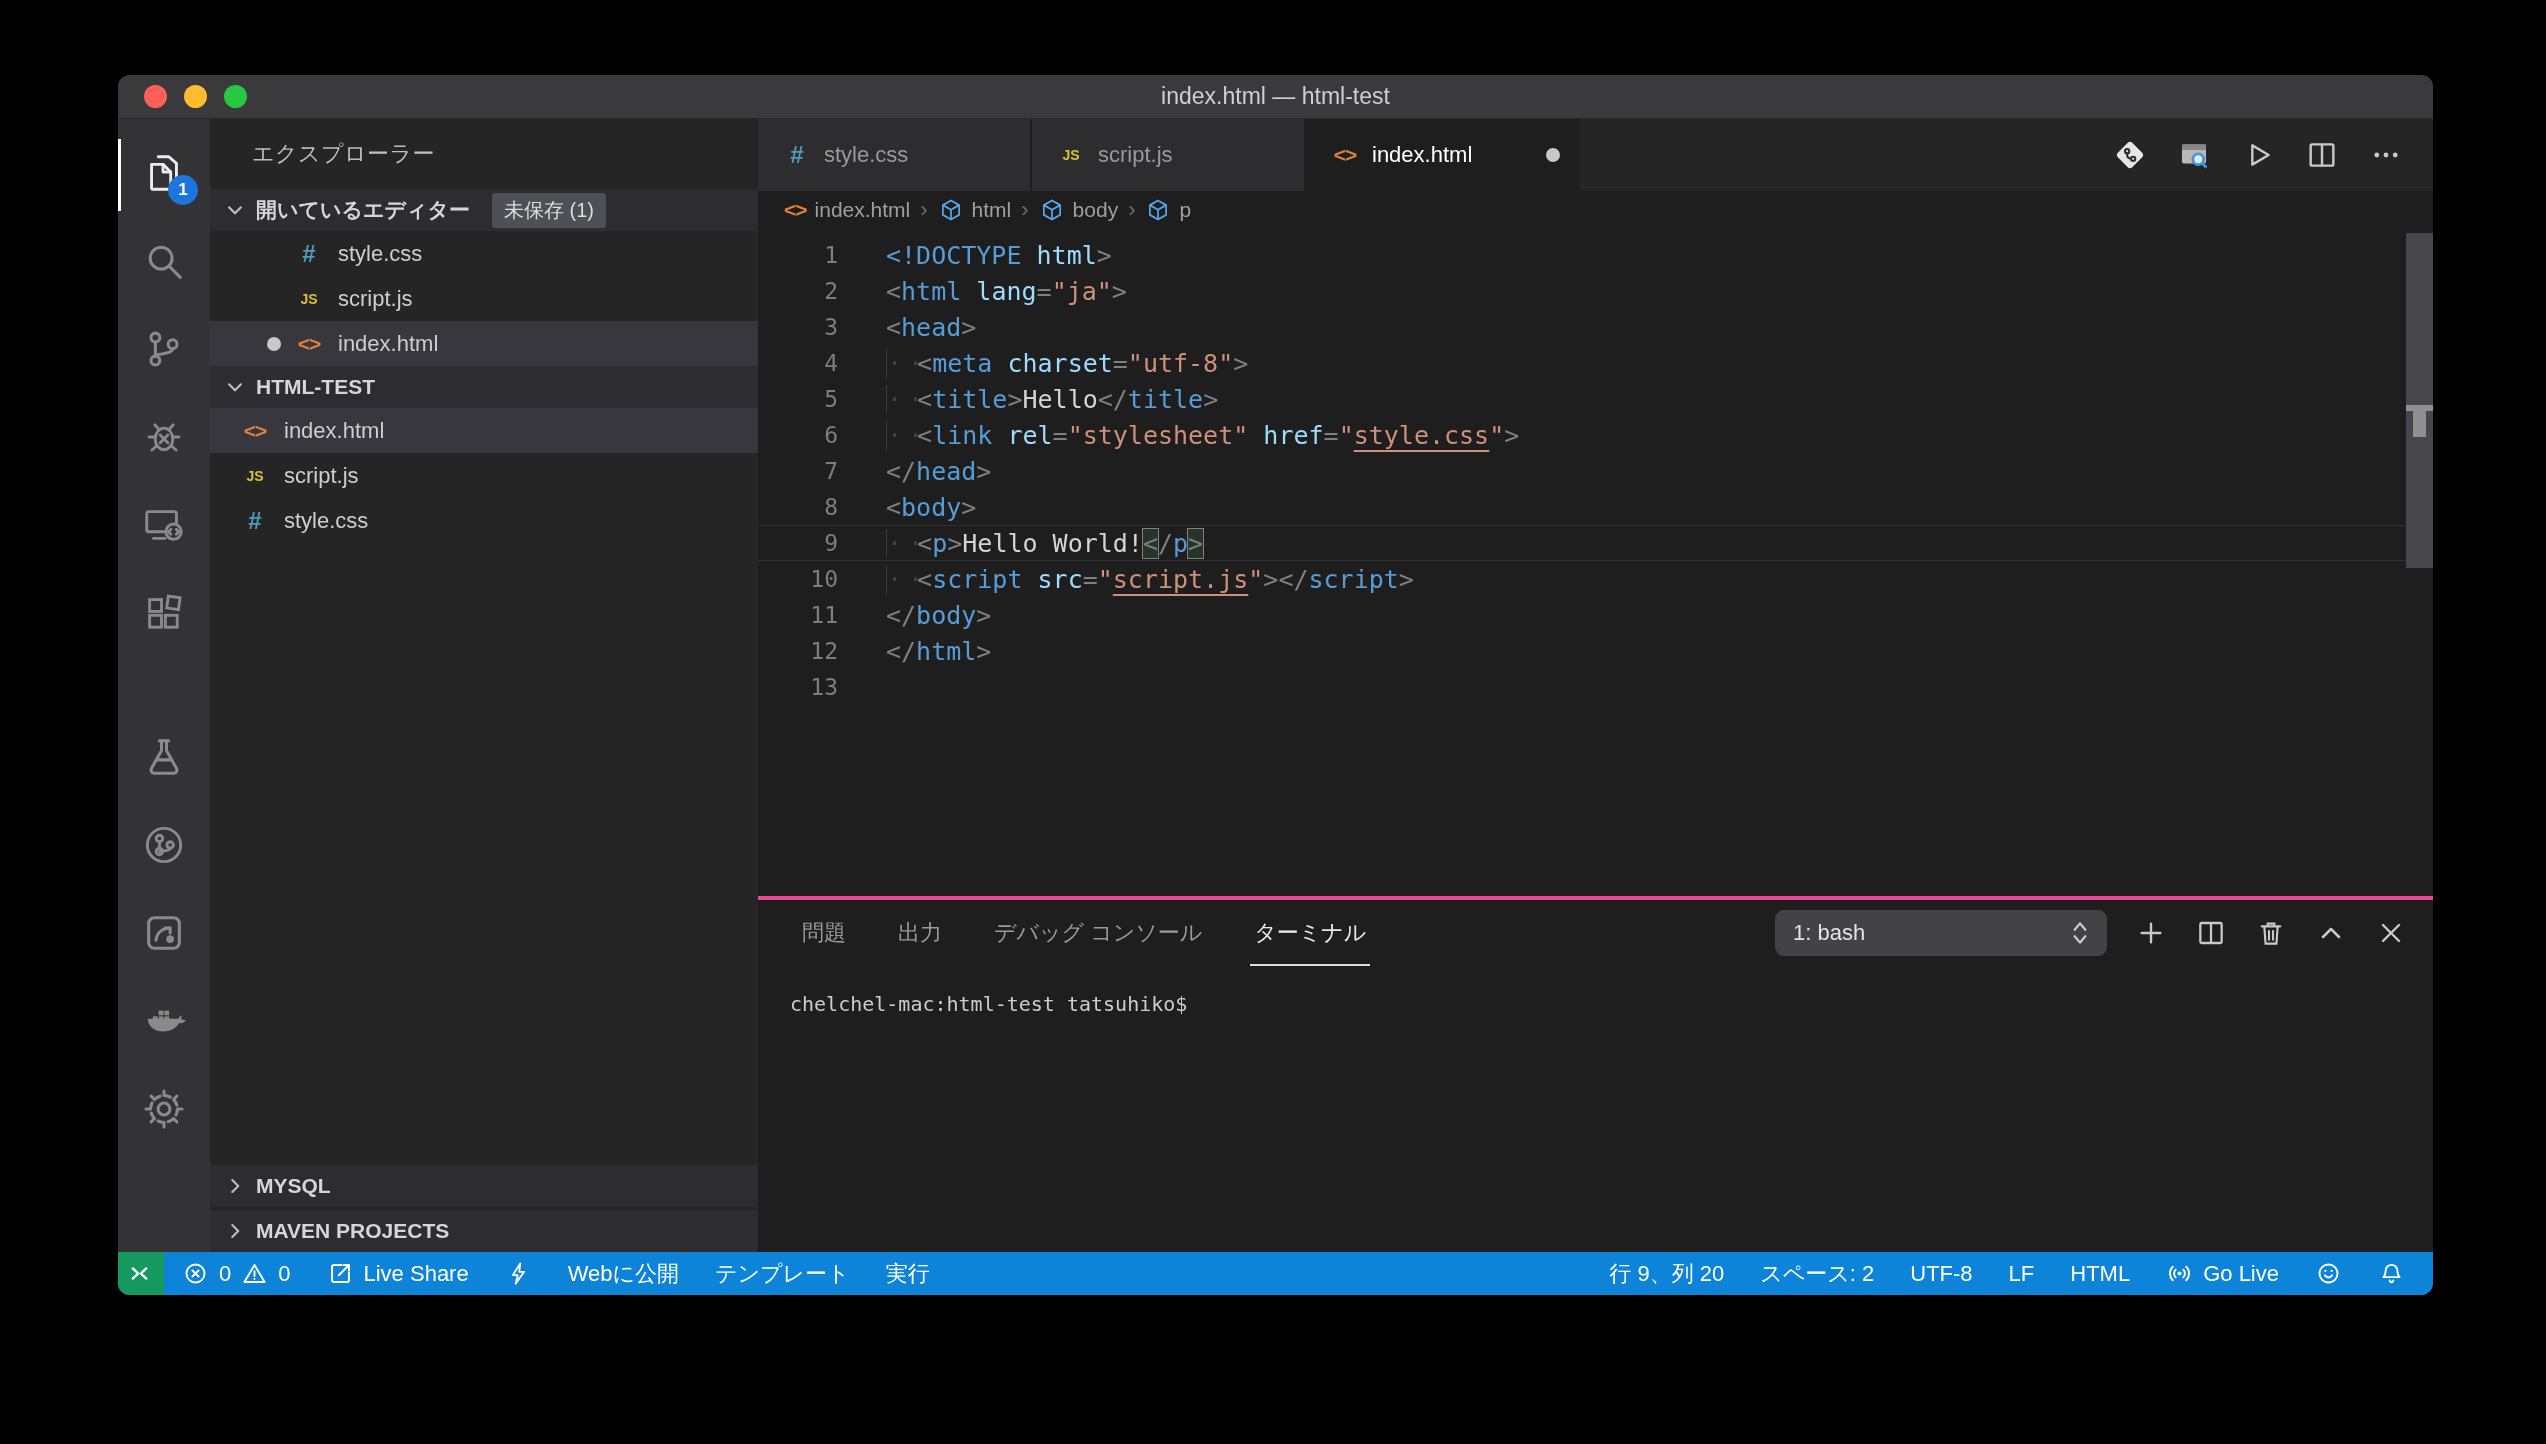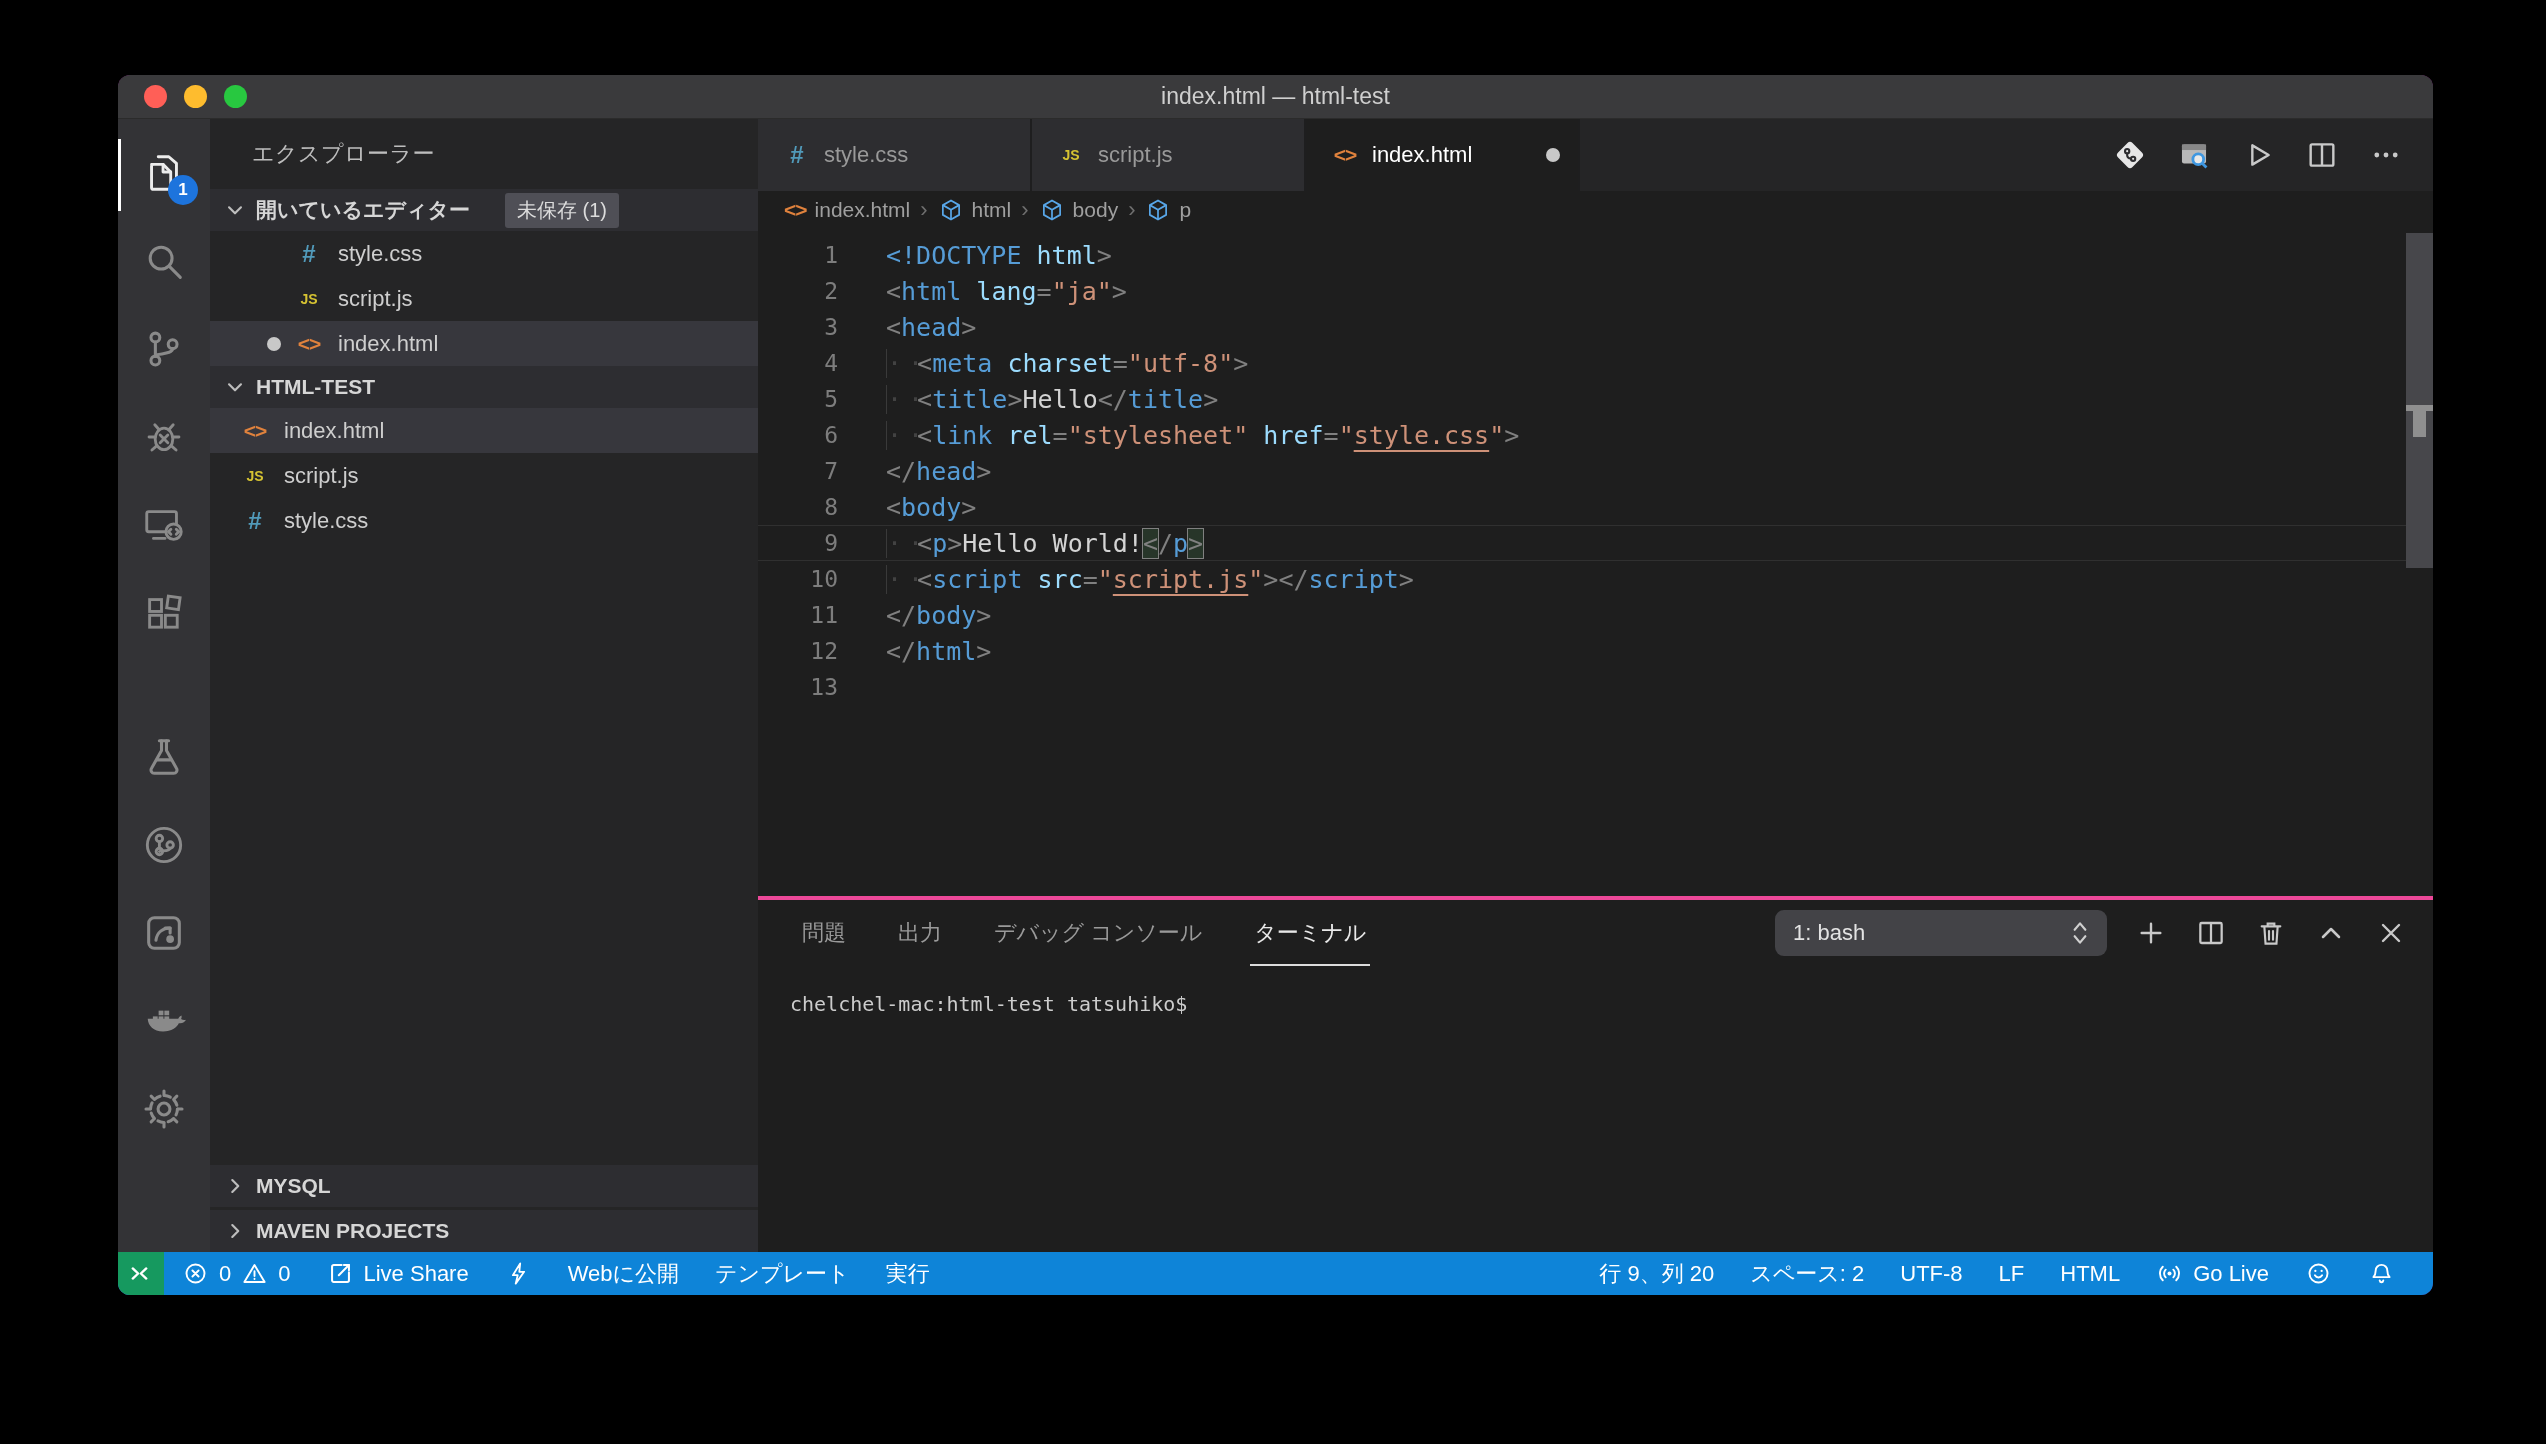--- a/index.html
+++ b/index.html
@@ -27,21 +27,21 @@
   .ab-badge{position:absolute;right:12px;bottom:14px;width:30px;height:30px;border-radius:50%;
             background:#1d74dd;color:#fff;font-size:17px;font-weight:700;display:flex;align-items:center;justify-content:center;}
   
   .sidebar{width:548px;background:#252526;flex:0 0 auto;display:flex;flex-direction:column;min-height:0;color:#cccccc;}
   .sidebar-title{height:70px;flex:0 0 auto;display:flex;align-items:center;padding-left:42px;
                  color:#bdbdbd;font-size:22px;letter-spacing:.5px;}
   .sec-header{height:42px;background:#2d2d31;display:flex;align-items:center;padding-left:12px;gap:8px;
               font-weight:700;font-size:21px;color:#d6d6d6;cursor:pointer;}
   .sec-header .chev{width:26px;height:26px;color:#bdbdbd;flex:0 0 auto;}
   .sec-header .chev svg{width:26px;height:26px;}
-  .unsaved-badge{margin-left:27px;background:#4f4f56;color:#dcdcdc;font-weight:400;font-size:20px;
+  .unsaved-badge{margin-left:14px;background:#4f4f56;color:#dcdcdc;font-weight:400;font-size:20px;
                  padding:4px 12px;border-radius:3px;}
   .frow{height:45px;display:flex;align-items:center;font-size:22px;color:#cecece;cursor:pointer;}
   .frow.sel{background:#37373d;}
   .frow .dotslot{width:36px;flex:0 0 auto;display:flex;align-items:center;justify-content:center;}
   .moddot{width:14px;height:14px;border-radius:50%;background:#c8c8c8;}
   .fi{width:34px;flex:0 0 auto;text-align:center;font-weight:700;margin-right:12px;font-family:"Liberation Sans",sans-serif;}
   .fi-css{color:#519aba;font-size:24px;}
   .fi-js{color:#d6c332;font-size:14px;}
   .fi-html{color:#e0823d;font-size:21px;letter-spacing:-1px;}
   .open-ed .frow{padding-left:46px;}
@@ -90,21 +90,21 @@
                 padding:0 14px 0 18px;color:#e3e3e3;font-size:22px;cursor:pointer;}
   .shell-select .updown{margin-left:auto;width:26px;height:30px;color:#cfcfcf;}
   .shell-select .updown svg{width:26px;height:30px;}
   .pa{width:32px;height:32px;color:#c9c9c9;cursor:pointer;}
   .pa svg{width:32px;height:32px;}
   .terminal{padding:26px 0 0 32px;font-family:"DejaVu Sans Mono","Liberation Mono",monospace;
             font-size:20px;color:#cccccc;flex:1;cursor:text;}
   
   .statusbar{height:43px;flex:0 0 auto;background:#0e84d8;display:flex;align-items:stretch;color:#fff;font-size:22px;}
   .sb-left{display:flex;align-items:stretch;}
-  .sb-right{margin-left:auto;display:flex;align-items:stretch;padding-right:20px;}
+  .sb-right{margin-left:auto;display:flex;align-items:stretch;padding-right:10px;}
   .sb-item{display:flex;align-items:center;gap:10px;padding:0 18px;cursor:pointer;}
   .sb-item .sic{width:27px;height:27px;display:flex;align-items:center;}
   .sb-item .sic svg{width:27px;height:27px;}
   .sb-item.remote{background:#16995f;width:46px;padding:0;justify-content:center;}
   .sb-item.remote .sic{width:30px;height:30px;}
 </style>
 </head>
 <body>
 
 <div class="window">

